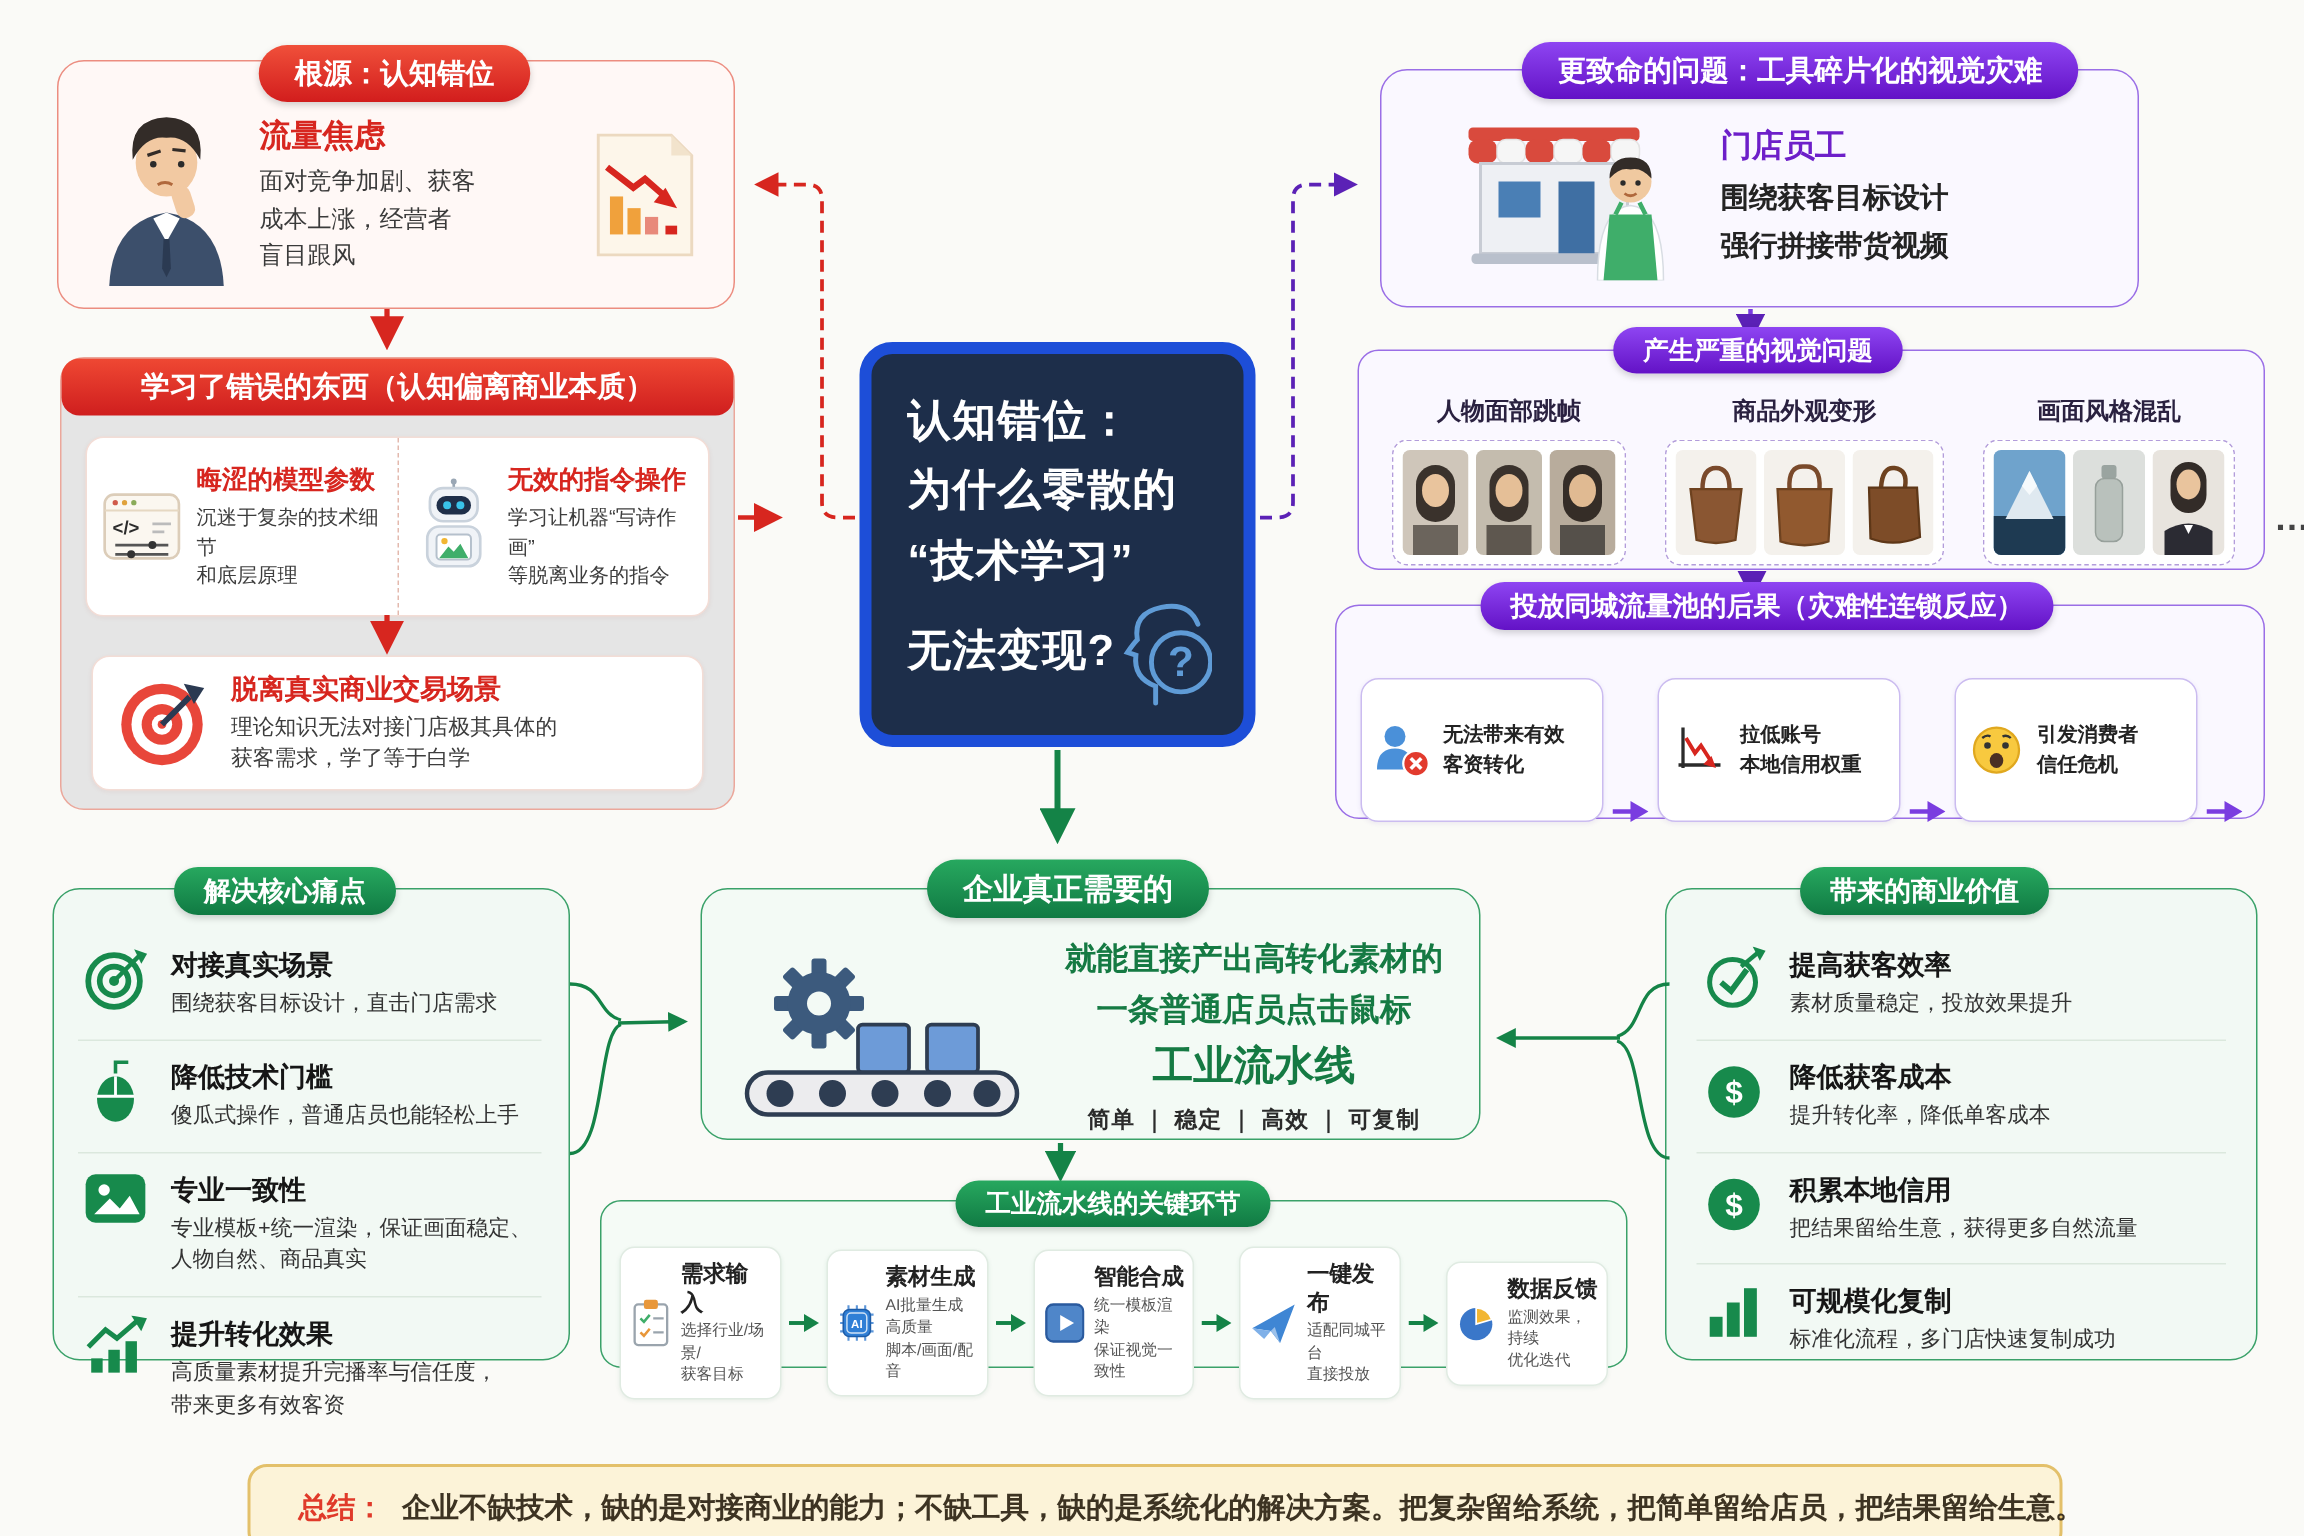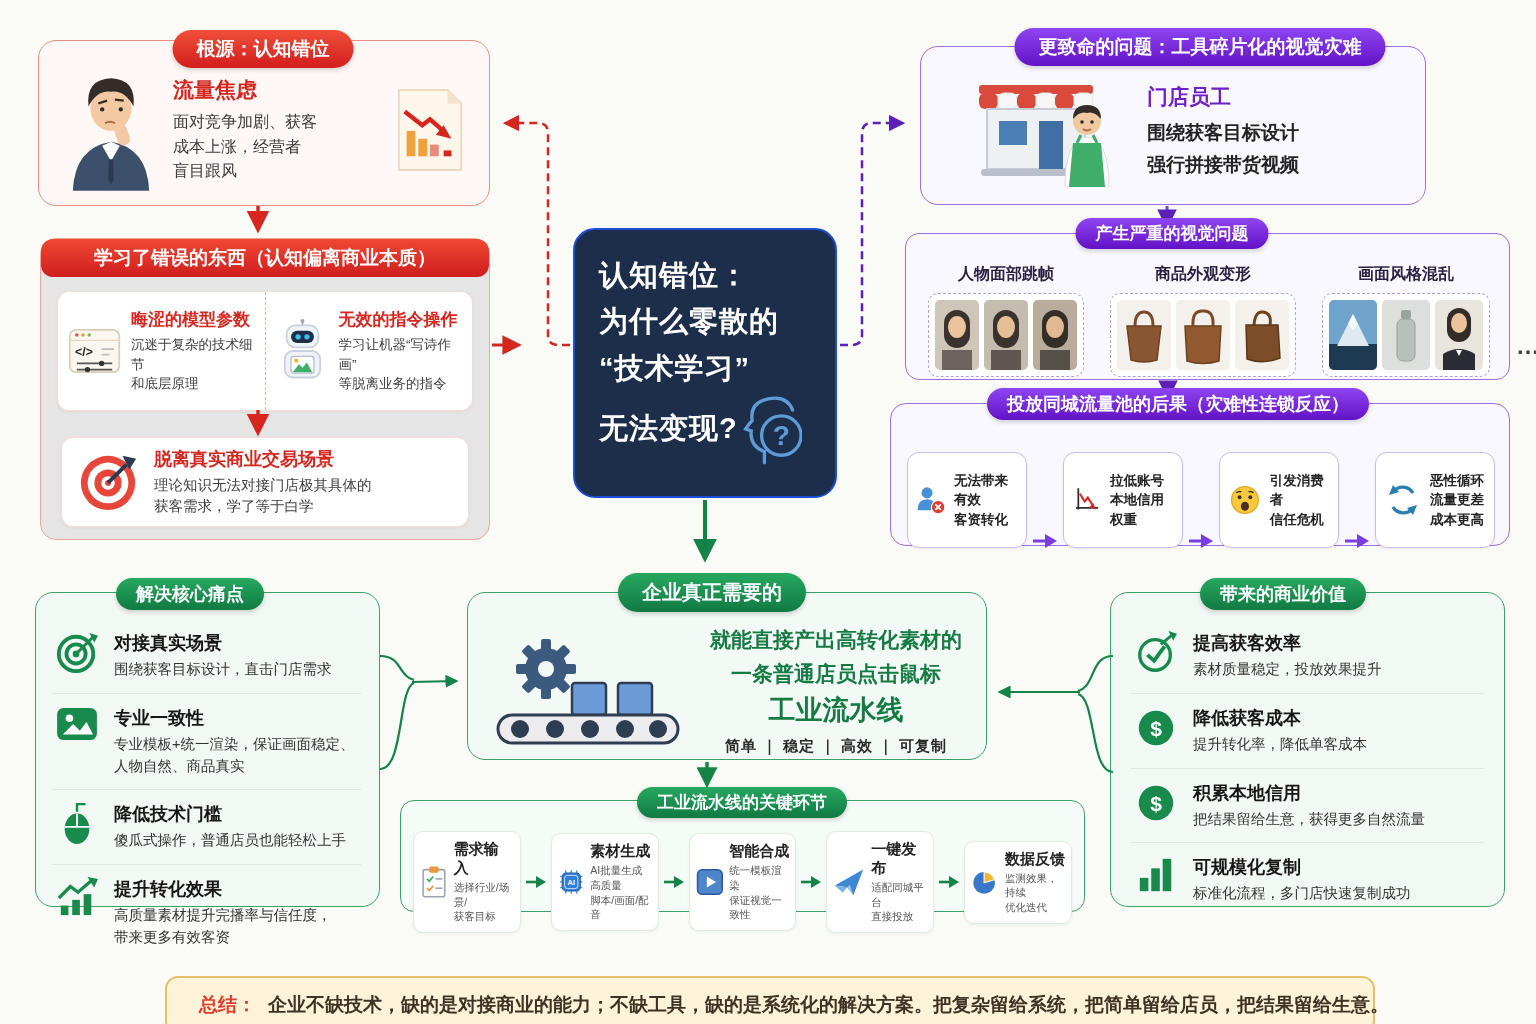--- a/index.html
+++ b/index.html
@@ -28,21 +28,21 @@
   .half+.half{border-left:1.5px dashed #e3b9ae;}
   .rtitle{color:#d7261f;font-weight:800;font-size:17px;margin-bottom:4px;}
   .rbody{font-size:13.5px;color:#3d3d3d;line-height:1.45;}
 
   .box1-row{display:flex;align-items:center;gap:16px;padding:28px 22px 14px 26px;}
   .b1-title{color:#d7261f;font-weight:800;font-size:21px;margin-bottom:6px;}
   .b1-body{font-size:16px;color:#3a3a3a;line-height:1.55;}
 
   
   .dark-box{position:absolute;left:573px;top:228px;width:264px;height:270px;background:#1d2e4a;
-            border:2px solid #1d4ed8;border-radius:22px;box-sizing:border-box;z-index:1;
+            border:8px solid #1d4ed8;border-radius:22px;box-sizing:border-box;z-index:1;
             padding:22px 10px 0 24px;}
   .dark-line{color:#fff;font-weight:800;font-size:29px;line-height:1.6;letter-spacing:1px;}
   .dark-last{display:flex;align-items:center;gap:2px;}
 
   
   .purple-panel{background:#faf8ff;border:1.6px solid #9a6ee6;}
   .fp-row{display:flex;align-items:center;gap:28px;padding:30px 24px 12px 40px;}
   .fp-role{color:#6d1fc9;font-weight:800;font-size:21px;margin-bottom:6px;}
   .fp-line{font-size:19px;font-weight:700;color:#232323;line-height:1.7;}
   .vp-row{display:flex;align-items:flex-start;gap:26px;padding:30px 16px 10px 22px;}
@@ -371,31 +371,20 @@
         <path d="M9.5 11 q3 -2.5 5.5 -1 M23 10 q3 -1.5 5.5 1" stroke="#333" stroke-width="1.6" fill="none"></path>
         <ellipse cx="19" cy="26" rx="4.5" ry="5" fill="#4a2f23"></ellipse>
       </svg>
       <div class="cq-text prel">引发消费者
 信任危机</div>
     </div>
     <svg class="arrow-p" width="24" height="14" viewBox="0 0 24 14">
         <path d="M0 7 H14" stroke="#7a3de0" stroke-width="3"></path>
         <path d="M12 0 L24 7 L12 14 Z" fill="#7a3de0"></path>
       </svg>
-    <div class="cq-card">
-      <svg width="38" height="38" viewBox="0 0 38 38">
-        <path d="M29 12 A12 12 0 0 0 9 11" stroke="#2b7fb0" stroke-width="3.4" fill="none"></path>
-        <path d="M9 26 A12 12 0 0 0 29 27" stroke="#2b7fb0" stroke-width="3.4" fill="none"></path>
-        <path d="M5 14 L9 4 L15 11 Z" fill="#2b7fb0"></path>
-        <path d="M33 24 L29 34 L23 27 Z" fill="#2b7fb0"></path>
-      </svg>
-      <div class="cq-text prel">恶性循环
-流量更差
-成本更高</div>
-    </div>
   </div>
 </div>
 
 <div class="pill green" style="left:712px;top:573px;font-size:20px;">企业真正需要的</div>
 <div class="panel green-panel" style="left:467px;top:592px;width:520px;height:168px;">
   <div class="needs-row">
     <svg width="200" height="124" viewBox="0 0 200 124">
       <g transform="translate(58,42)" fill="#3c5a7d">
         <g>
             <rect x="-5" y="-30" width="10" height="12" rx="2"></rect>
@@ -539,43 +528,43 @@
             <path d="M36 2 L45 5 L41 12 Z" fill="#178a4c"></path>
       </svg>
         </div>
       <div>
           <div class="li-title">对接真实场景</div>
       <div class="li-body prel">围绕获客目标设计，直击门店需求</div>
         </div>
     </div>
     <div class="li-row">
       <div class="li-icon">
+          <svg width="36" height="44" viewBox="0 0 38 46">
+        <path d="M19 10 V2 H28" stroke="#178a4c" stroke-width="2.5" fill="none"></path>
+        <ellipse cx="19" cy="28" rx="13" ry="16" fill="#178a4c"></ellipse>
+        <path d="M6 26 H32 M19 12 V26" stroke="#ffffff" stroke-width="2"></path>
+      </svg>
+        </div>
+      <div>
+          <div class="li-title">降低技术门槛</div>
+      <div class="li-body prel">傻瓜式操作，普通店员也能轻松上手</div>
+        </div>
+    </div>
+    <div class="li-row">
+      <div class="li-icon">
           <svg width="44" height="36" viewBox="0 0 46 38">
         <rect x="2" y="2" width="42" height="34" rx="7" fill="#178a4c"></rect>
         <circle cx="15" cy="13" r="4" fill="#ffffff"></circle>
         <path d="M8 30 L19 19 L26 26 L33 17 L40 30 Z" fill="#ffffff"></path>
       </svg>
         </div>
       <div>
           <div class="li-title">专业一致性</div>
       <div class="li-body prel">专业模板+统一渲染，保证画面稳定、
 人物自然、商品真实</div>
-        </div>
-    </div>
-    <div class="li-row">
-      <div class="li-icon">
-          <svg width="36" height="44" viewBox="0 0 38 46">
-        <path d="M19 10 V2 H28" stroke="#178a4c" stroke-width="2.5" fill="none"></path>
-        <ellipse cx="19" cy="28" rx="13" ry="16" fill="#178a4c"></ellipse>
-        <path d="M6 26 H32 M19 12 V26" stroke="#ffffff" stroke-width="2"></path>
-      </svg>
-        </div>
-      <div>
-          <div class="li-title">降低技术门槛</div>
-      <div class="li-body prel">傻瓜式操作，普通店员也能轻松上手</div>
         </div>
     </div>
     <div class="li-row">
       <div class="li-icon">
           <svg width="44" height="40" viewBox="0 0 46 42">
         <rect x="6" y="30" width="8" height="10" fill="#178a4c"></rect>
         <rect x="18" y="24" width="8" height="16" fill="#178a4c"></rect>
         <rect x="30" y="18" width="8" height="22" fill="#178a4c"></rect>
         <path d="M4 22 L16 10 L24 16 L38 4" stroke="#178a4c" stroke-width="3.5" fill="none"></path>
         <path d="M34 0 L45 2 L41 11 Z" fill="#178a4c"></path>

